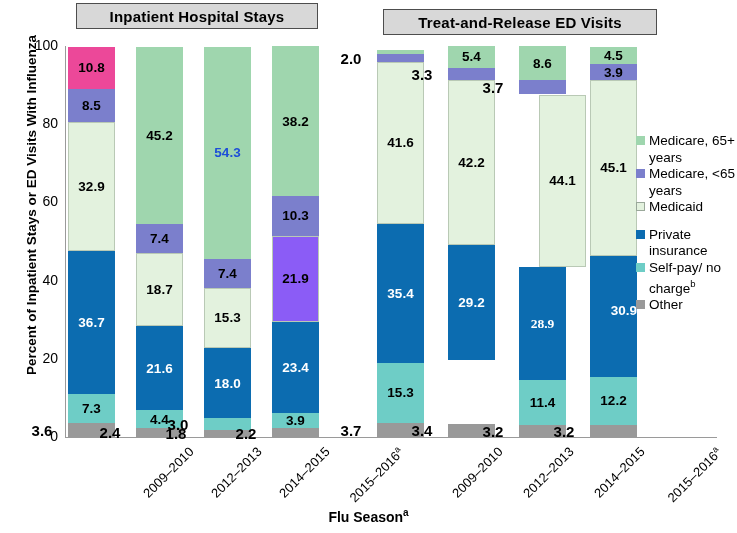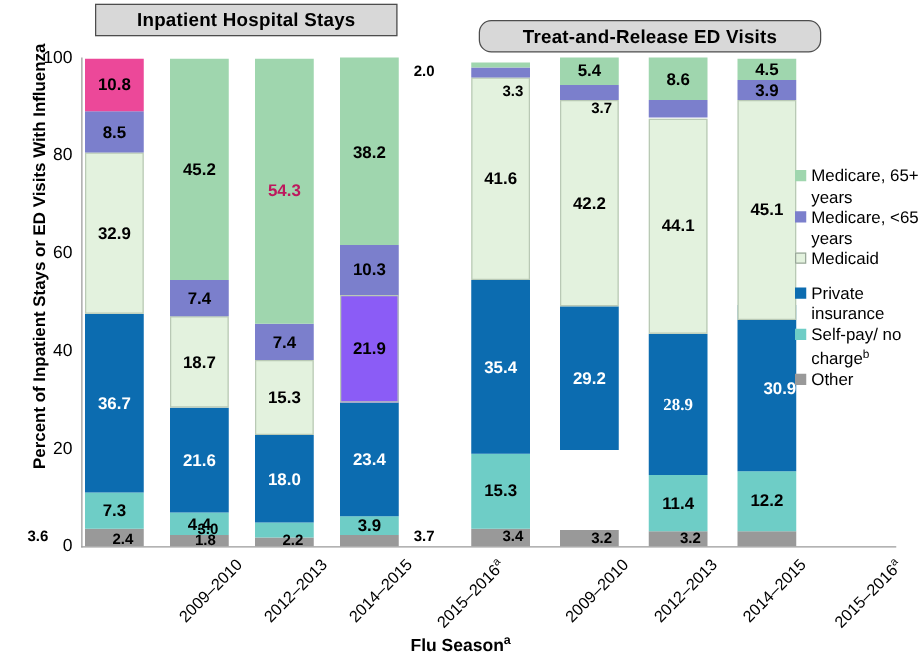--- a/index.html
+++ b/index.html
@@ -18,21 +18,21 @@
     background:#d8d8d8;
     border:1px solid #4d4d4d;
     font-weight:bold;
     font-size:15px;
     color:#000;
     display:flex;align-items:center;justify-content:center;
     letter-spacing:.2px;
     box-sizing:border-box;
   }
   #title-inpatient{left:76px;top:3px;width:242px;height:26px;}
-  #title-ed{left:383px;top:16px;width:274px;height:26px;border-radius:10px;}
+  #title-ed{left:383px;top:9px;width:274px;height:26px;}
 
   
   #yaxis-title{
     position:absolute;
     left:-168px; top:197px;
     width:400px;
     transform:rotate(-90deg);
     transform-origin:center center;
     text-align:center;
     font-weight:bold;
@@ -66,22 +66,22 @@
     box-sizing:border-box;
     display:flex;align-items:center;justify-content:center;
   }
   .seg span{
     font-size:13.5px;font-weight:bold;
     line-height:13px;
     white-space:nowrap;
   }
   .lbl-out-left{
     position:absolute;
-    font-size:12px;font-weight:bold;color:#000;
-    white-space:nowrap;text-align:left;width:40px;
+    font-size:15px;font-weight:bold;color:#000;
+    white-space:nowrap;text-align:center;width:40px;
   }
 
   
   .xlab{
     position:absolute;
     font-size:13px;color:#000;
     white-space:nowrap;
     transform:rotate(-45deg);
     transform-origin:right top;
     text-align:right;
@@ -187,21 +187,21 @@
         <div class="seg" style="height: 70.38px; bottom: 18.768px; background: rgb(12, 108, 176);">
           <span style="color: rgb(255, 255, 255);">18.0</span>
         </div>
         <div class="seg" style="height: 59.823px; bottom: 89.148px; background: rgb(227, 242, 222); border: 1px solid rgb(185, 201, 181);">
           <span style="color: rgb(0, 0, 0);">15.3</span>
         </div>
         <div class="seg" style="height: 28.934px; bottom: 148.971px; background: rgb(123, 127, 204);">
           <span style="color: rgb(0, 0, 0);">7.4</span>
         </div>
         <div class="seg" style="height: 212.313px; bottom: 177.905px; background: rgb(159, 214, 174);">
-          <span style="color: #be185d;">54.3</span>
+          <span style="color: #1d4ed8;">54.3</span>
         </div>
       </div>
       <div class="lbl-out-left" style="top: 424.699px; left: 226px;">2.2</div>
       <div class="bar" style="left: 272px; top: 46px; height: 391px;">
         <div class="seg" style="height: 8.602px; bottom: 0px; background: rgb(153, 153, 153);"></div>
         <div class="seg" style="height: 15.249px; bottom: 8.602px; background: rgb(110, 205, 198);">
           <span style="color: rgb(0, 0, 0);">3.9</span>
         </div>
         <div class="seg" style="height: 91.494px; bottom: 23.851px; background: rgb(12, 108, 176);">
           <span style="color: rgb(255, 255, 255);">23.4</span>
@@ -250,21 +250,21 @@
       <div class="lbl-out-left" style="top: 422.744px; left: 473px;">3.2</div>
       <div class="lbl-out-left" style="top: 79.2505px; left: 473px;">3.7</div>
       <div class="bar" style="left: 519px; top: 46px; height: 391px;">
         <div class="seg" style="height: 12.512px; bottom: 0px; background: rgb(153, 153, 153);"></div>
         <div class="seg" style="height: 44.574px; bottom: 12.512px; background: rgb(110, 205, 198);">
           <span style="color: rgb(0, 0, 0);">11.4</span>
         </div>
         <div class="seg" style="height: 112.999px; bottom: 57.086px; background: rgb(12, 108, 176);">
           <span style="color: rgb(255, 255, 255); font-family: Liberation Serif, serif;">28.9</span>
         </div>
-        <div class="seg" style="height: 172.431px; bottom: 170.085px; background: rgb(227, 242, 222); border: 1px solid rgb(185, 201, 181);">
+        <div class="seg" style="height: 172.431px; bottom: 170.085px; background: rgb(227, 242, 222); border: 1px solid rgb(185, 201, 181); margin-left: 20px;">
           <span style="color: rgb(0, 0, 0);">44.1</span>
         </div>
         <div class="seg" style="height: 14.467px; bottom: 342.516px; background: rgb(123, 127, 204);"></div>
         <div class="seg" style="height: 33.626px; bottom: 356.983px; background: rgb(159, 214, 174);">
           <span style="color: rgb(0, 0, 0);">8.6</span>
         </div>
       </div>
       <div class="lbl-out-left" style="top: 422.744px; left: 544px;">3.2</div>
       <div class="bar" style="left: 590px; top: 46px; height: 391px;">
         <div class="seg" style="height: 12.512px; bottom: 0px; background: rgb(153, 153, 153);"></div>

